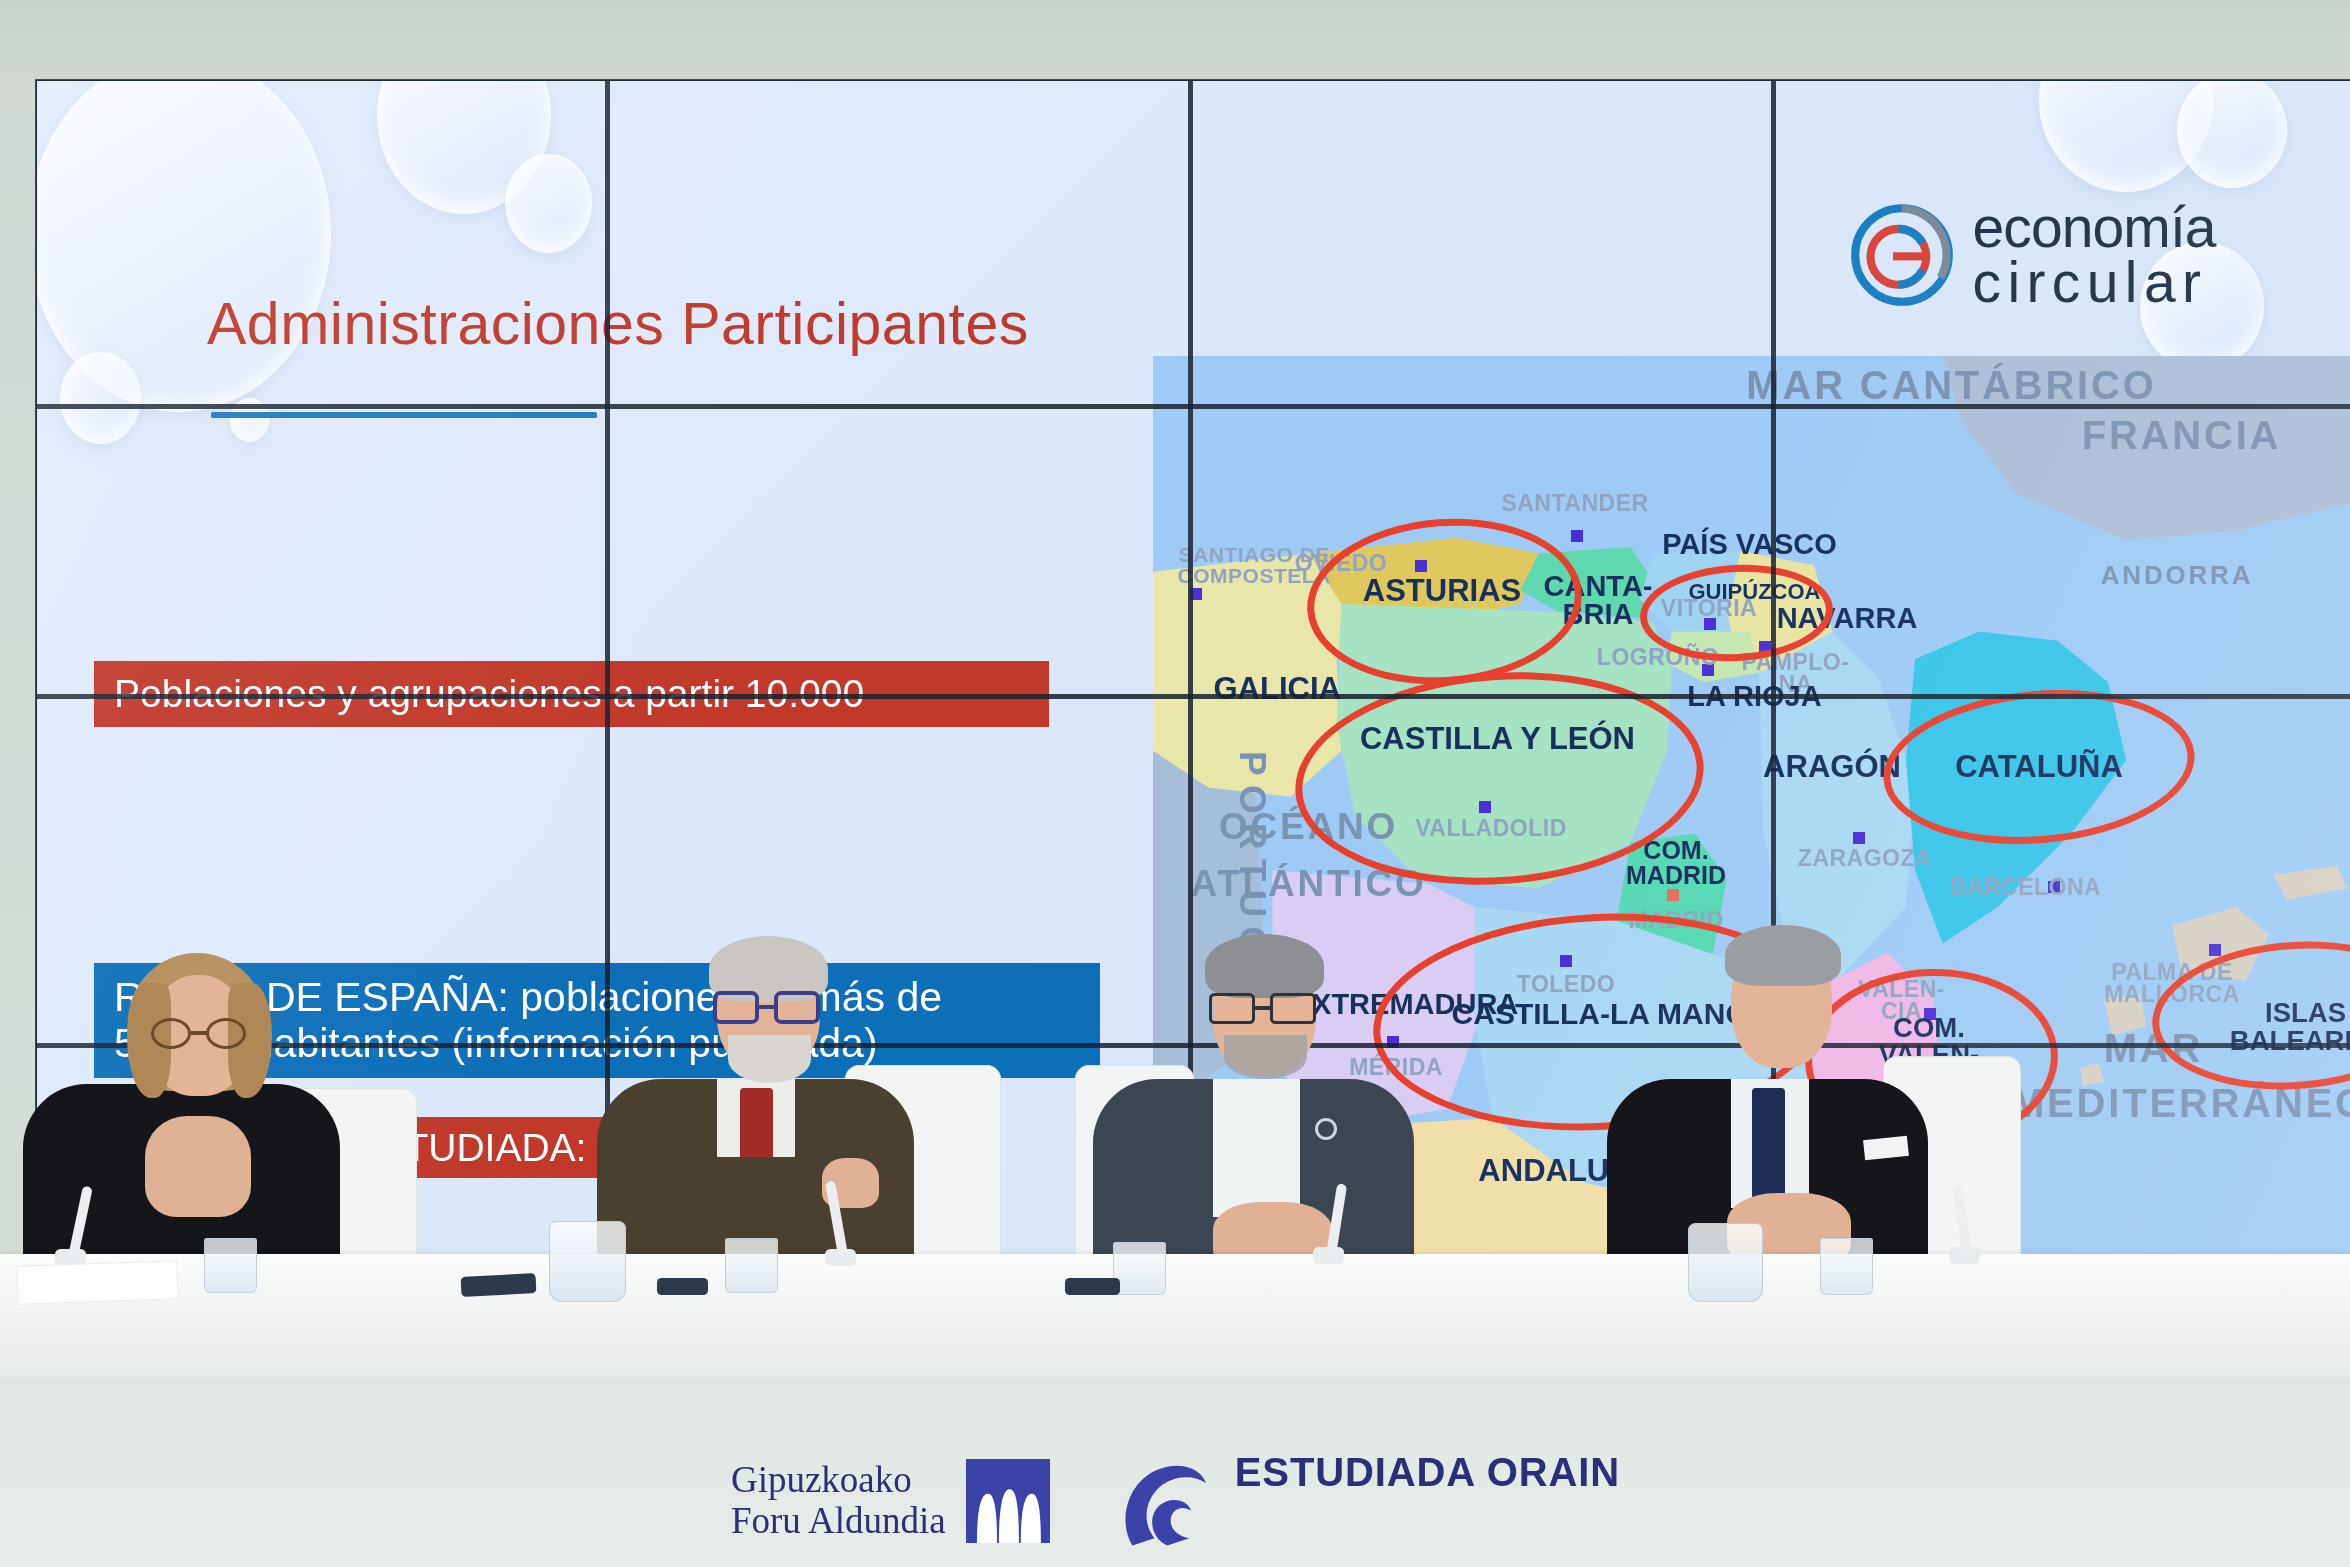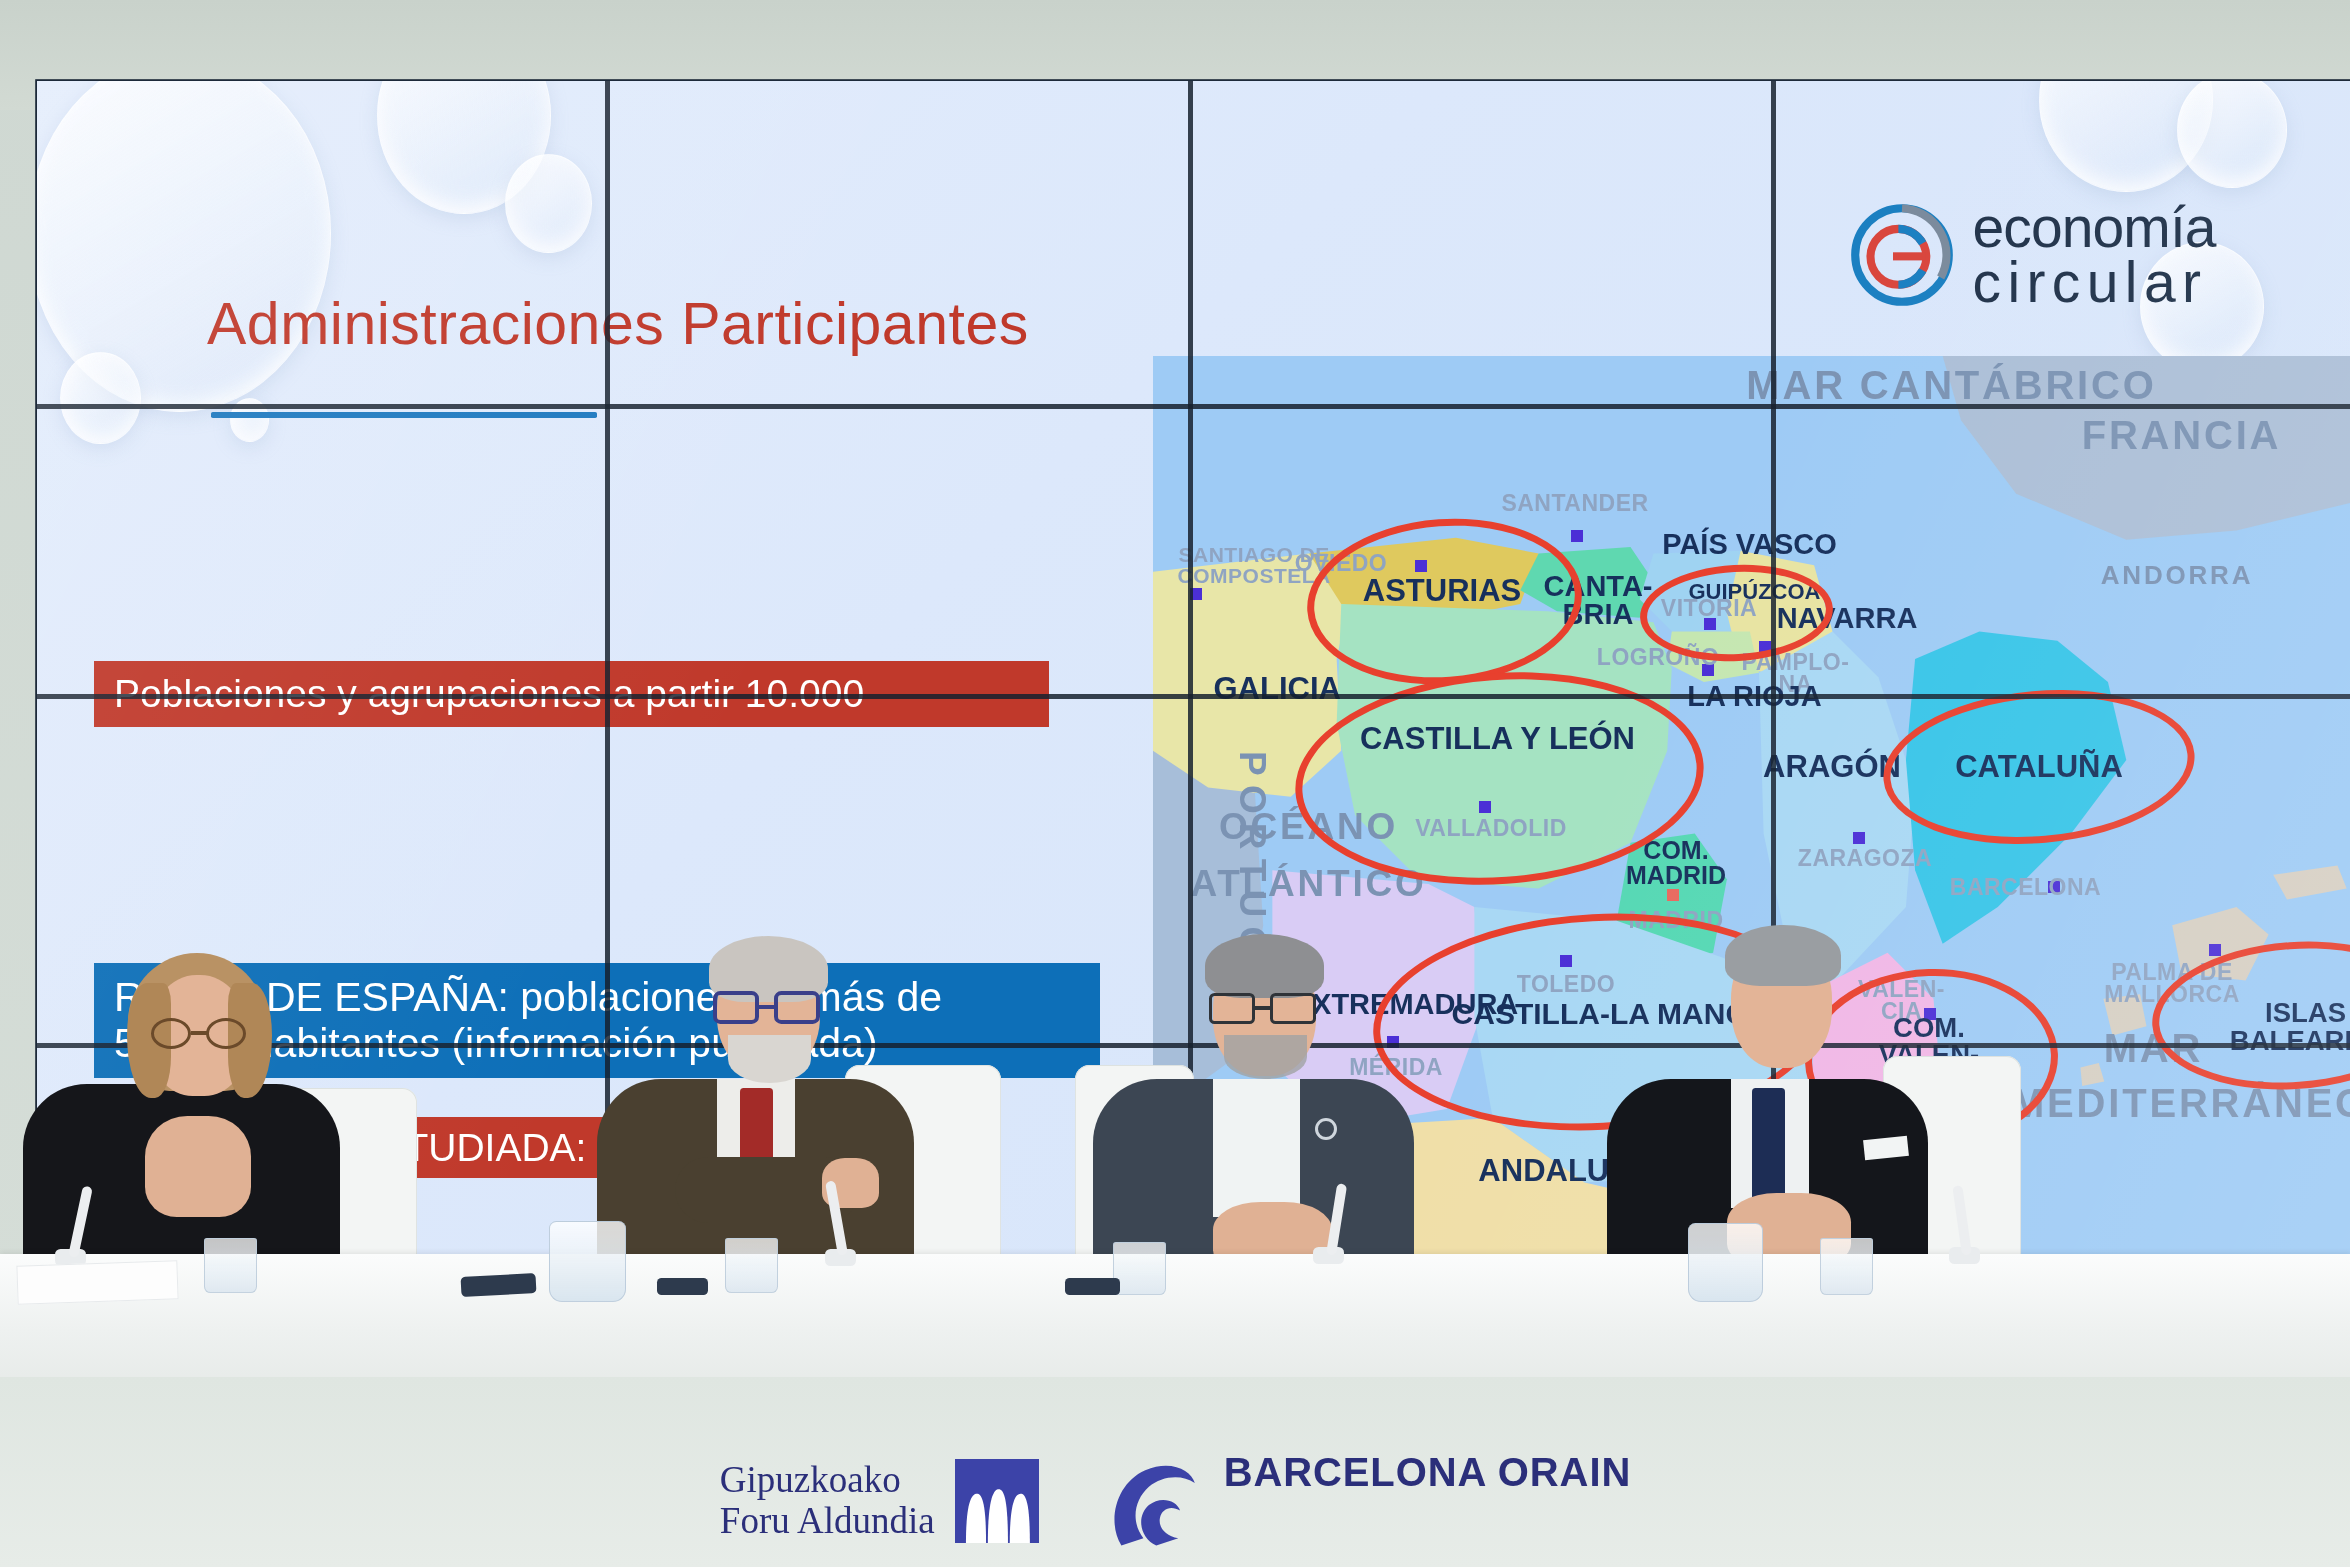--- a/index.html
+++ b/index.html
@@ -391,18 +391,18 @@
       </div>
     </div>
 
     <div class="logo-grp">
       <div id="eo-mark">
         <svg viewBox="0 0 110 110" width="101" height="101">
           <path d="M20 104 C4 78 14 36 46 22 C74 10 96 22 100 36 C86 26 64 28 50 40 C34 54 30 78 44 96 Z" fill="#3c43a8"></path>
           <path d="M58 104 C40 96 36 72 50 60 C62 50 80 54 84 66 C74 60 64 64 62 74 C60 84 68 94 82 96 Z" fill="#3c43a8"></path>
         </svg>
       </div>
-      <div id="eo-txt">BARCELONA ORAIN</div>
+      <div id="eo-txt">ESTUDIADA ORAIN</div>
     </div>
   </div>
 
 </div>
 
 
 </body></html>

